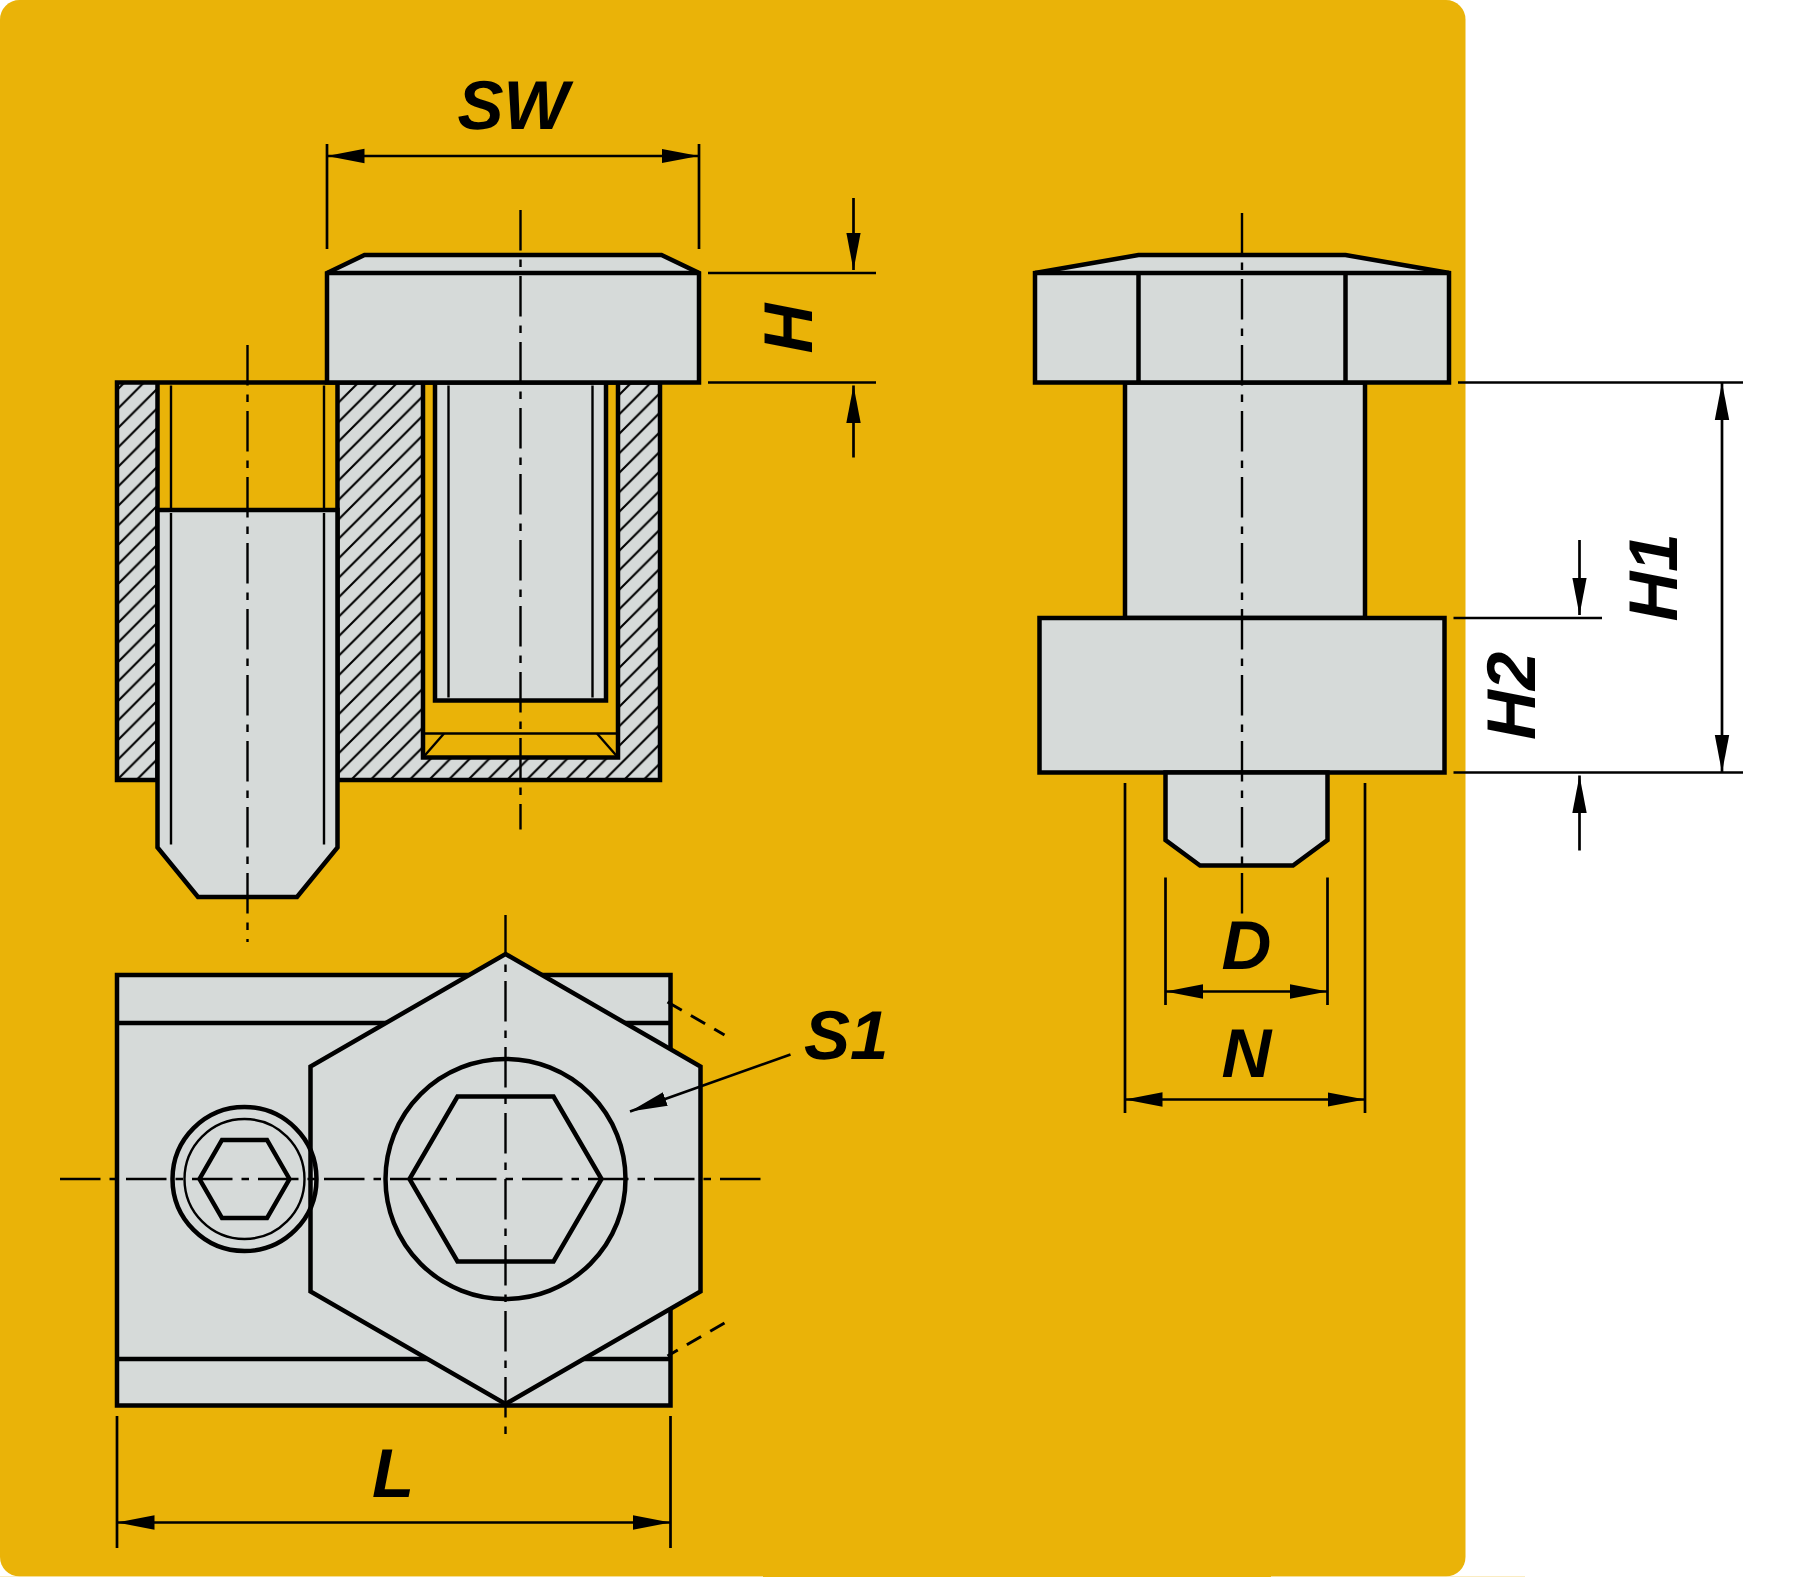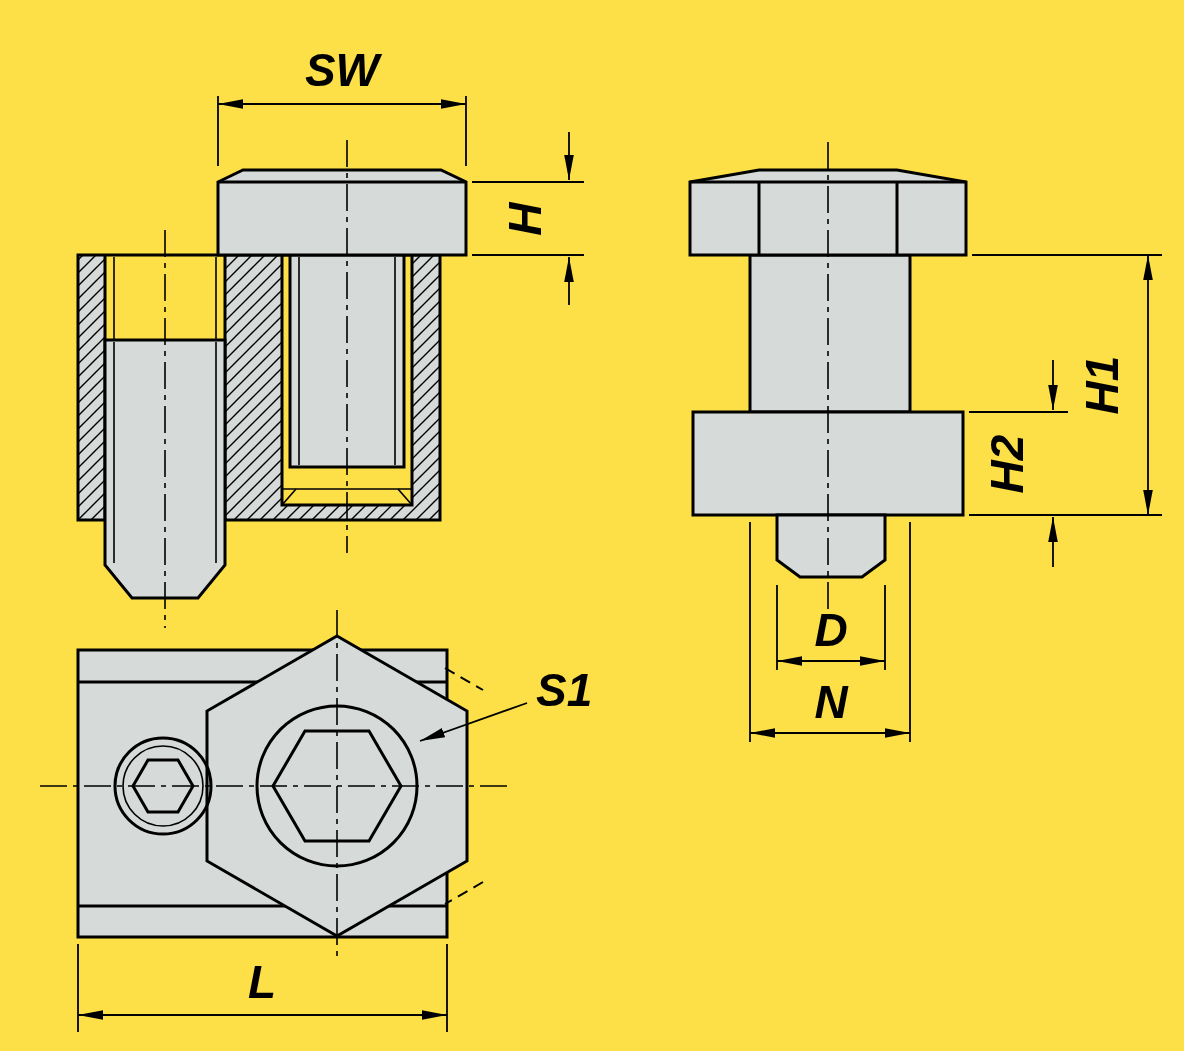--- a/index.html
+++ b/index.html
@@ -1,25 +1,26 @@
 <!DOCTYPE html>
 <html><head>
 <meta charset="utf-8">
 <style>
   html, body {
     margin: 0;
     padding: 0;
     background: #ffffff;
   }
   .stage {
-    width: 1184px;
+    width: 977px;
     height: 1051px;
     position: relative;
-    background: #fde047;
+    background: #eab308;
     font-family: "Liberation Sans", sans-serif;
+    border-radius: 13px;
   }
   svg { display: block; }
 
   .part  { fill: #d6dad9; stroke: #000; stroke-width: 3; stroke-linejoin: miter; }
   .thick { fill: none; stroke: #000; stroke-width: 3; }
   .thin  { fill: none; stroke: #000; stroke-width: 1.6; }
   .cl    { fill: none; stroke: #000; stroke-width: 1.6; stroke-dasharray: 27 6 5 6; }
   .dim   { fill: none; stroke: #000; stroke-width: 1.8; }
   .ext   { fill: none; stroke: #000; stroke-width: 1.8; }
   .hatchfill { fill: url(#hatchP); stroke: none; }

